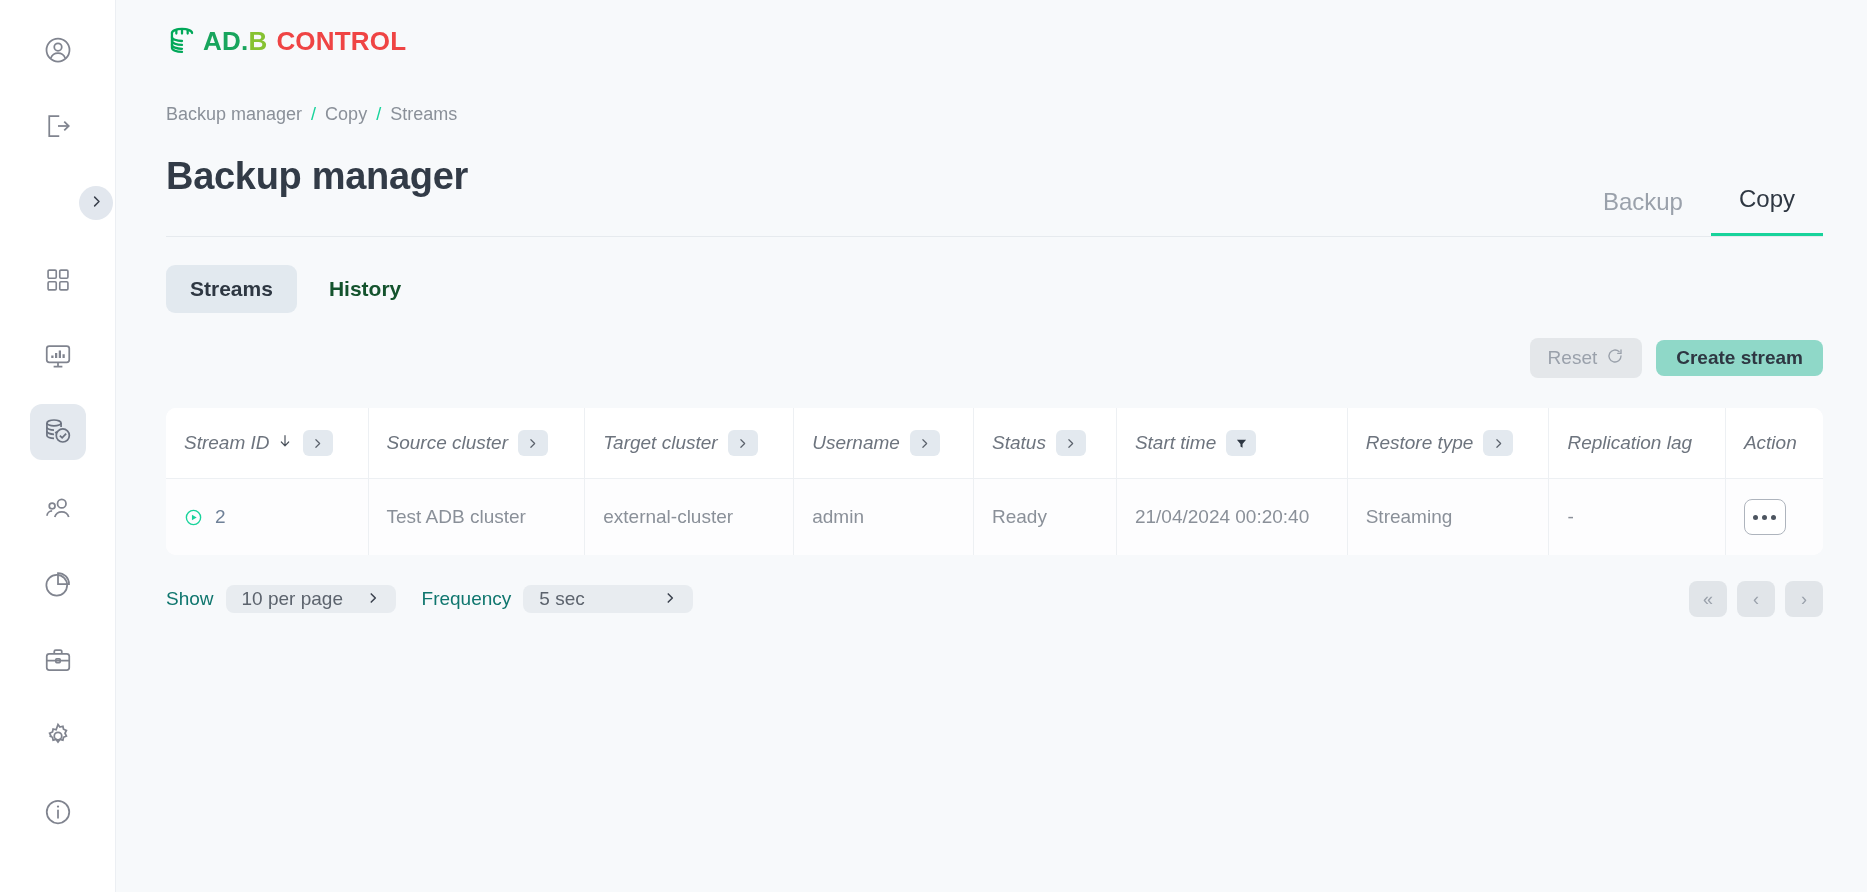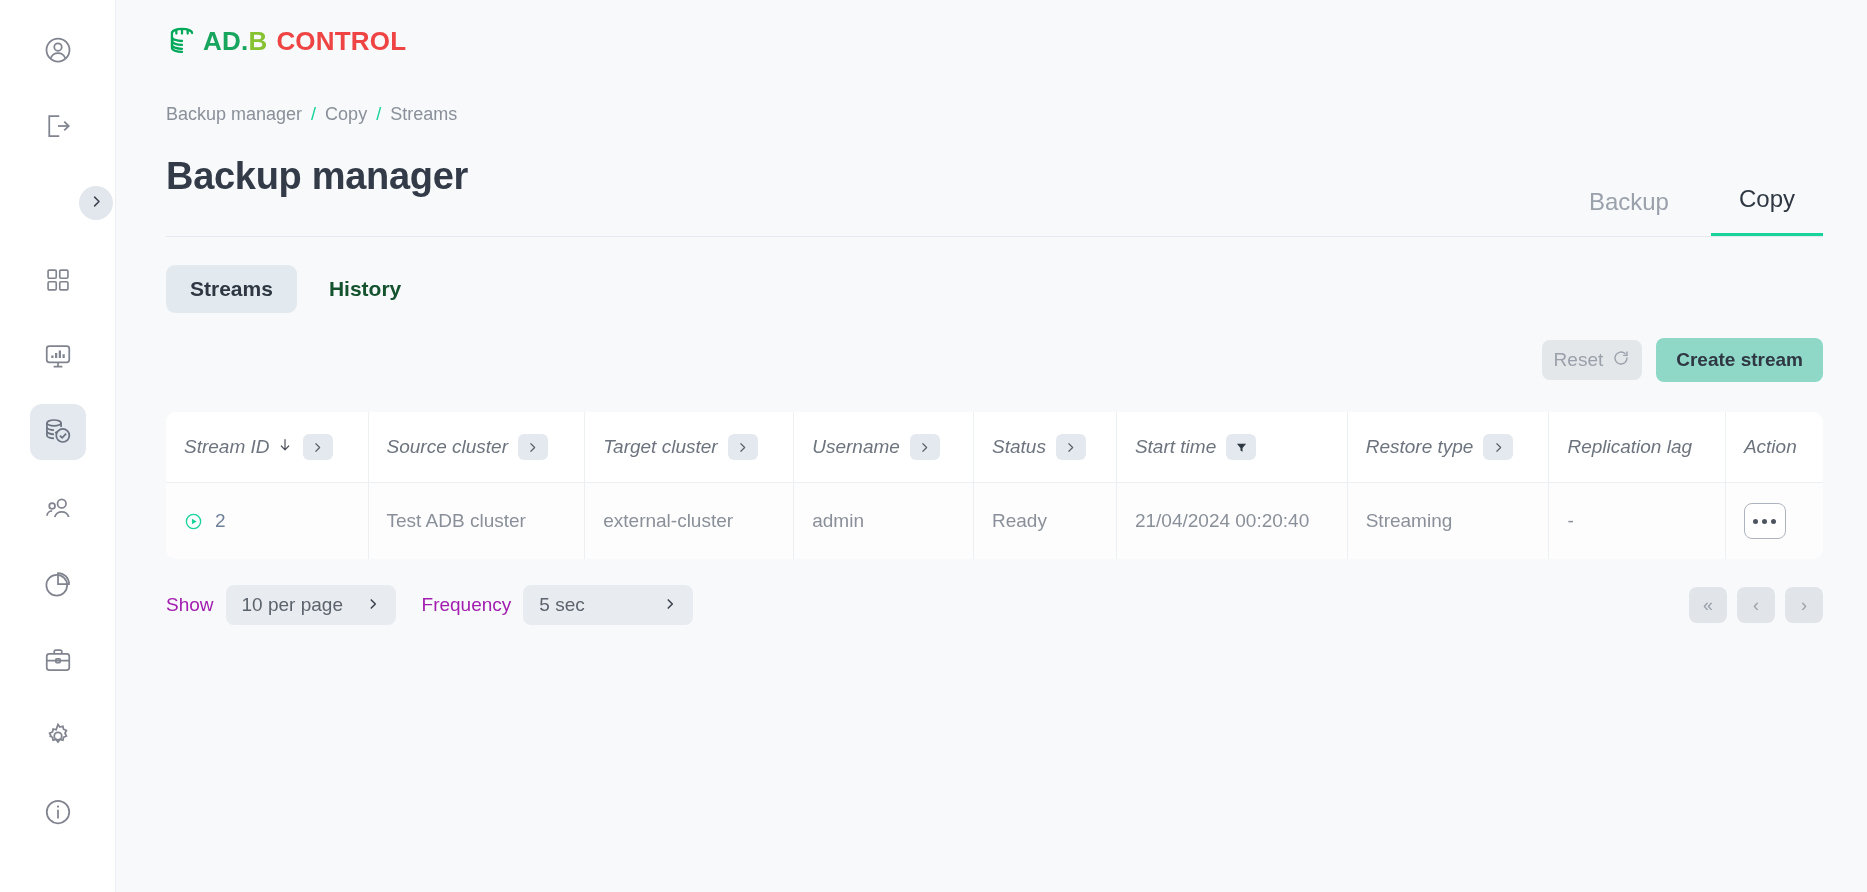--- a/index.html
+++ b/index.html
@@ -104,21 +104,21 @@
     margin: 30px 44px 0 50px;
     display: flex; align-items: flex-end;
     border-bottom: 1px solid #e6eaee;
     padding-bottom: 0;
   }
   .page-title {
     font-size: 38px; font-weight: bold; color: #323b47;
     letter-spacing: -.3px;
     padding-bottom: 38px;
   }
-  .maintabs { margin-left: auto; display: flex; align-items: flex-end; gap: 14px; }
+  .maintabs { margin-left: auto; display: flex; align-items: flex-end; gap: 0; }
   .maintab {
     font-size: 24px; color: #9aa1ab;
     padding: 0 28px 20px 28px;
     cursor: pointer;
   }
   .maintab.active { color: #2e3742; border-bottom: 3px solid #18d39b; }
 
   
   .subtabs {
     margin: 28px 0 0 50px;
@@ -133,26 +133,26 @@
 
   
   .actionbar {
     display: flex; justify-content: flex-end; align-items: center;
     gap: 14px;
     margin: 25px 44px 0 50px;
   }
   .btn { border: none; border-radius: 8px; cursor: pointer; font-family: inherit; }
   .btn-reset {
     background: #e4e7ea; color: #9aa1ab;
-    font-size: 19px; height: 40px; padding: 0 12px;
+    font-size: 19px; height: 40px; padding: 0 18px;
     display: flex; align-items: center; gap: 9px;
   }
   .btn-create {
     background: #8fd8c8; color: #2e3742;
-    font-size: 19px; font-weight: bold; height: 44px; padding: 8px 20px;
+    font-size: 19px; font-weight: bold; height: 36px; padding: 8px 20px;
     display: flex; align-items: center;
   }
 
   
   .table-wrap { margin: 30px 44px 0 50px; }
   table.grid { width: 100%; border-collapse: collapse; background: #ffffff; border-radius: 10px; overflow: hidden; }
   table.grid thead th {
     background: #ffffff;
     font-size: 19px; font-weight: normal; color: #6d747e;
     text-align: left;
@@ -193,24 +193,24 @@
     display: flex; align-items: center; justify-content: center;
     gap: 4px; cursor: pointer;
   }
   .dot { width: 5px; height: 5px; border-radius: 50%; background: #4d5560; }
 
   
   .footer {
     display: flex; align-items: center;
     margin: 26px 44px 0 50px;
   }
-  .foot-label { font-size: 19px; color: #a21caf; margin-right: 12px; }
+  .foot-label { font-size: 19px; color: #0f766e; margin-right: 12px; }
   .select {
     background: #e8ecf0; border-radius: 8px;
-    height: 40px; min-width: 170px;
+    height: 28px; min-width: 170px;
     display: flex; align-items: center; justify-content: space-between;
     padding: 0 16px; gap: 20px;
     font-size: 19px; color: #5c636d; cursor: pointer;
     margin-right: 26px;
   }
   .select .chev { color: #3a414d; font-weight: bold; }
   .pager { margin-left: auto; display: flex; gap: 10px; }
   .pgbtn {
     width: 38px; height: 36px; border-radius: 8px;
     background: #e1e5e9; color: #9aa1ab;

